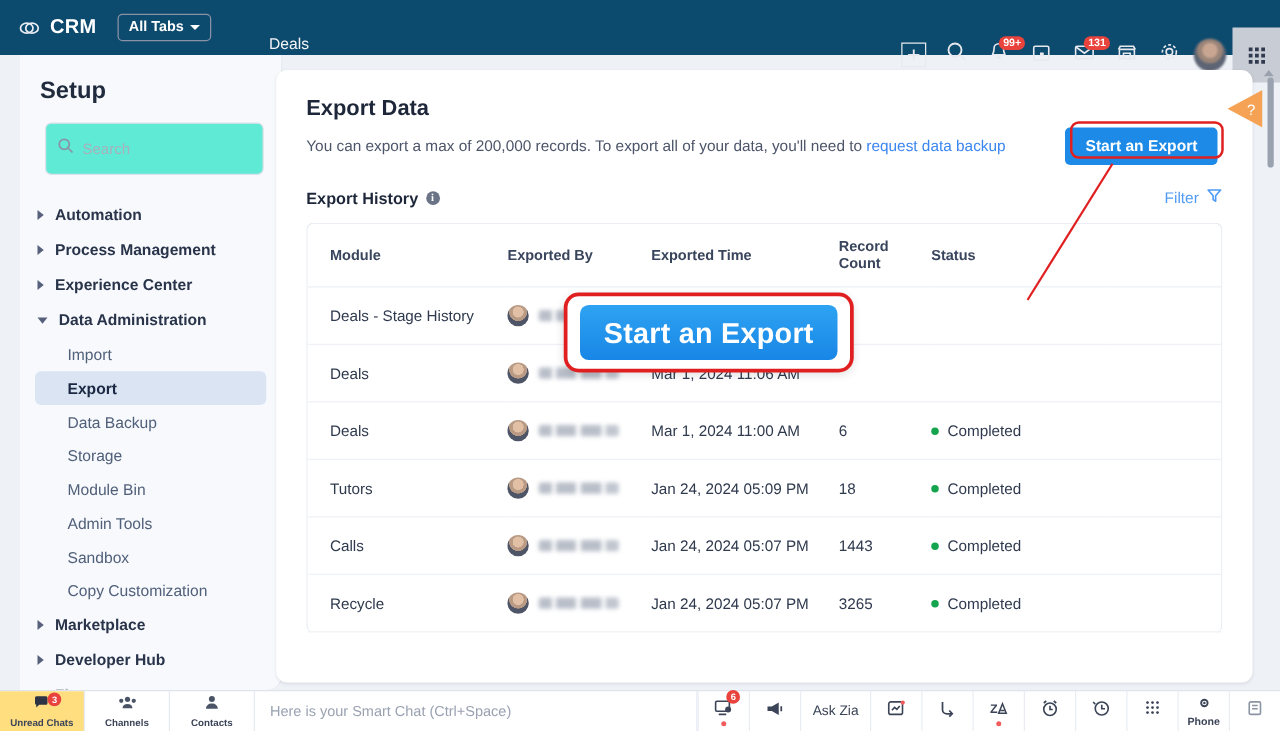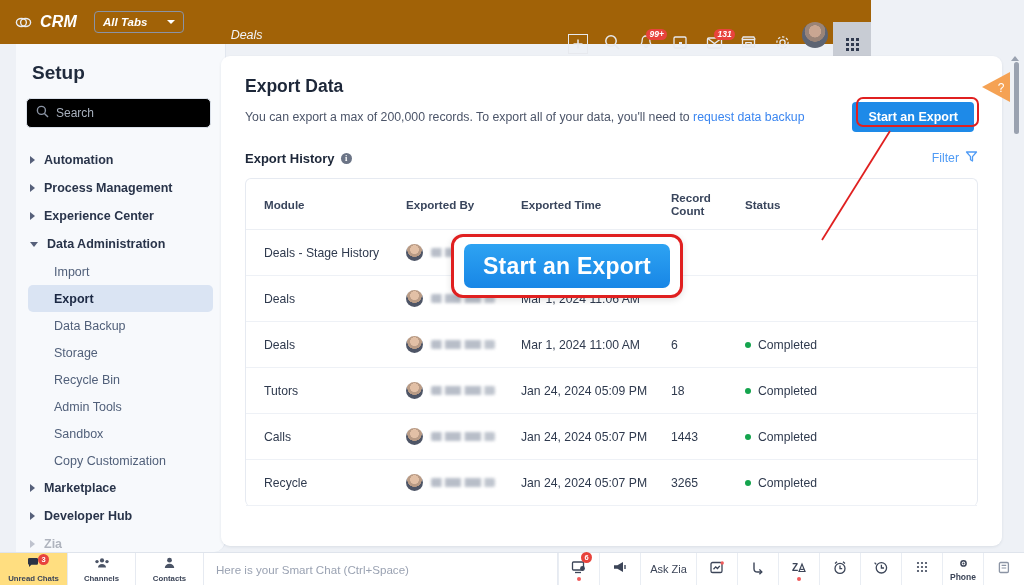--- a/index.html
+++ b/index.html
@@ -5,40 +5,39 @@
   * { box-sizing: border-box; margin: 0; padding: 0; }
   html, body {
     width: 1024px; height: 585px;
     font-family: "Liberation Sans", sans-serif;
     background: #eef1f6;
     overflow: hidden;
   }
 
   
   .topnav {
-    position: absolute; top: 0; left: 0; width: 871px; height: 44px;
-    background: #a16207; display: flex; align-items: center;
+    position: absolute; top: 0; left: 0; width: 1024px; height: 44px;
+    background: #0c4a6e; display: flex; align-items: center;
     color: #ffffff;
-    font-style: italic;
   }
   .logo-wrap { display: flex; align-items: center; gap: 7px; padding-left: 14px; }
   .logo-mark {
     width: 19px; height: 19px; position: relative;
   }
   .logo-text { font-size: 16px; font-weight: bold; letter-spacing: .2px; color:#fff; }
   .alltabs {
     margin-left: 17px; border: 1px solid #8a93a6; border-radius: 4px;
-    height: 22px; padding: 0 8px; display: flex; align-items: center; gap: 20px;
+    height: 22px; padding: 0 8px; display: flex; align-items: center; gap: 5px;
     font-size: 11.5px; color: #fff; font-weight: bold; cursor: pointer;
   }
   .caret-d { width:0;height:0;border-left:4px solid transparent;border-right:4px solid transparent;border-top:4px solid #fff; }
   .navlinks { display: flex; align-items: center; margin-left: 22px; gap: 0; flex-direction: column; }
   .navlink { font-size: 12.5px; color: #f2f4f8; padding: 0 17px; cursor: pointer; line-height:44px; }
   .navdots { font-size: 16px; color:#f2f4f8; padding: 0 14px; cursor:pointer; letter-spacing:1px; }
-  .topright { margin-left: auto; display: flex; height: 44px; margin-top: 44px; }
+  .topright { margin-left: auto; display: flex; align-items: center; height: 44px; margin-top: 44px; }
   .ticon { width: 34px; height: 44px; display: flex; align-items: center; justify-content: center; position: relative; cursor: pointer; }
   .plus-box { width: 20px; height: 20px; border: 1.6px solid #e7e9ee; display:flex;align-items:center;justify-content:center; }
   .badge {
     position: absolute; background: #e8433c; color: #fff; font-size: 8.5px;
     font-weight: bold; border-radius: 8px; padding: 1px 3.5px; line-height: 1.1;
     top: 7px; left: 17px; white-space: nowrap;
   }
   .avatar-nav {
     width: 26px; height: 26px; border-radius: 50%; margin: 0 5px 0 3px;
     background: radial-gradient(circle at 50% 36%, #c9a692 0 28%, #9a8478 30% 48%, #5d6473 50% 100%);
@@ -52,22 +51,22 @@
 
   
   .sidebar {
     position: absolute; top: 44px; left: 16px; width: 210px; height: 508px;
     background: #f7f9fc; border-right: 1px solid #e2e7ef;
     border-bottom-right-radius: 12px;
     padding-top: 18px; overflow: hidden;
   }
   .setup-title { font-size: 19px; font-weight: bold; color: #202b3d; padding: 0 0 14px 16px; }
   .searchbox {
-    margin: 0 14px 18px 10px; height: 30px; border: 1px solid #dbe1ea; border-radius: 5px;
-    background: #000000; display: flex; align-items: center; gap: 7px; padding: 0 9px;
+    margin: 0 14px 18px 20px; height: 42px; border: 1px solid #dbe1ea; border-radius: 5px;
+    background: #5eead4; display: flex; align-items: center; gap: 7px; padding: 0 9px;
   }
   .searchbox input {
     border: none; outline: none; font-size: 12px; color: #5b6578; width: 100%;
     font-family: "Liberation Sans", sans-serif; background: transparent;
   }
   .searchbox input::placeholder { color: #a8b0bd; }
   .grp { display: flex; align-items: center; gap: 9px; padding: 7px 0 7px 14px; cursor: pointer; }
   .grp-label { font-size: 12.5px; font-weight: bold; color: #29344a; }
   .tri { width:0;height:0;border-top:4px solid transparent;border-bottom:4px solid transparent;border-left:5px solid #56607a; }
   .tri.open { border-left:4px solid transparent;border-right:4px solid transparent;border-top:5px solid #56607a; border-bottom:none; }
@@ -318,21 +317,21 @@
     <span class="grp-label">Experience Center</span>
   </div>
   <div class="grp">
     <span class="tri open"></span>
     <span class="grp-label">Data Administration</span>
   </div>
   <div class="sub">Import</div>
   <div class="sub active">Export</div>
   <div class="sub">Data Backup</div>
   <div class="sub">Storage</div>
-  <div class="sub">Recycle Bin</div>
+  <div class="sub">Module Bin</div>
   <div class="sub">Admin Tools</div>
   <div class="sub">Sandbox</div>
   <div class="sub">Copy Customization</div>
   <div class="grp">
     <span class="tri"></span>
     <span class="grp-label">Marketplace</span>
   </div>
   <div class="grp">
     <span class="tri"></span>
     <span class="grp-label">Developer Hub</span>

